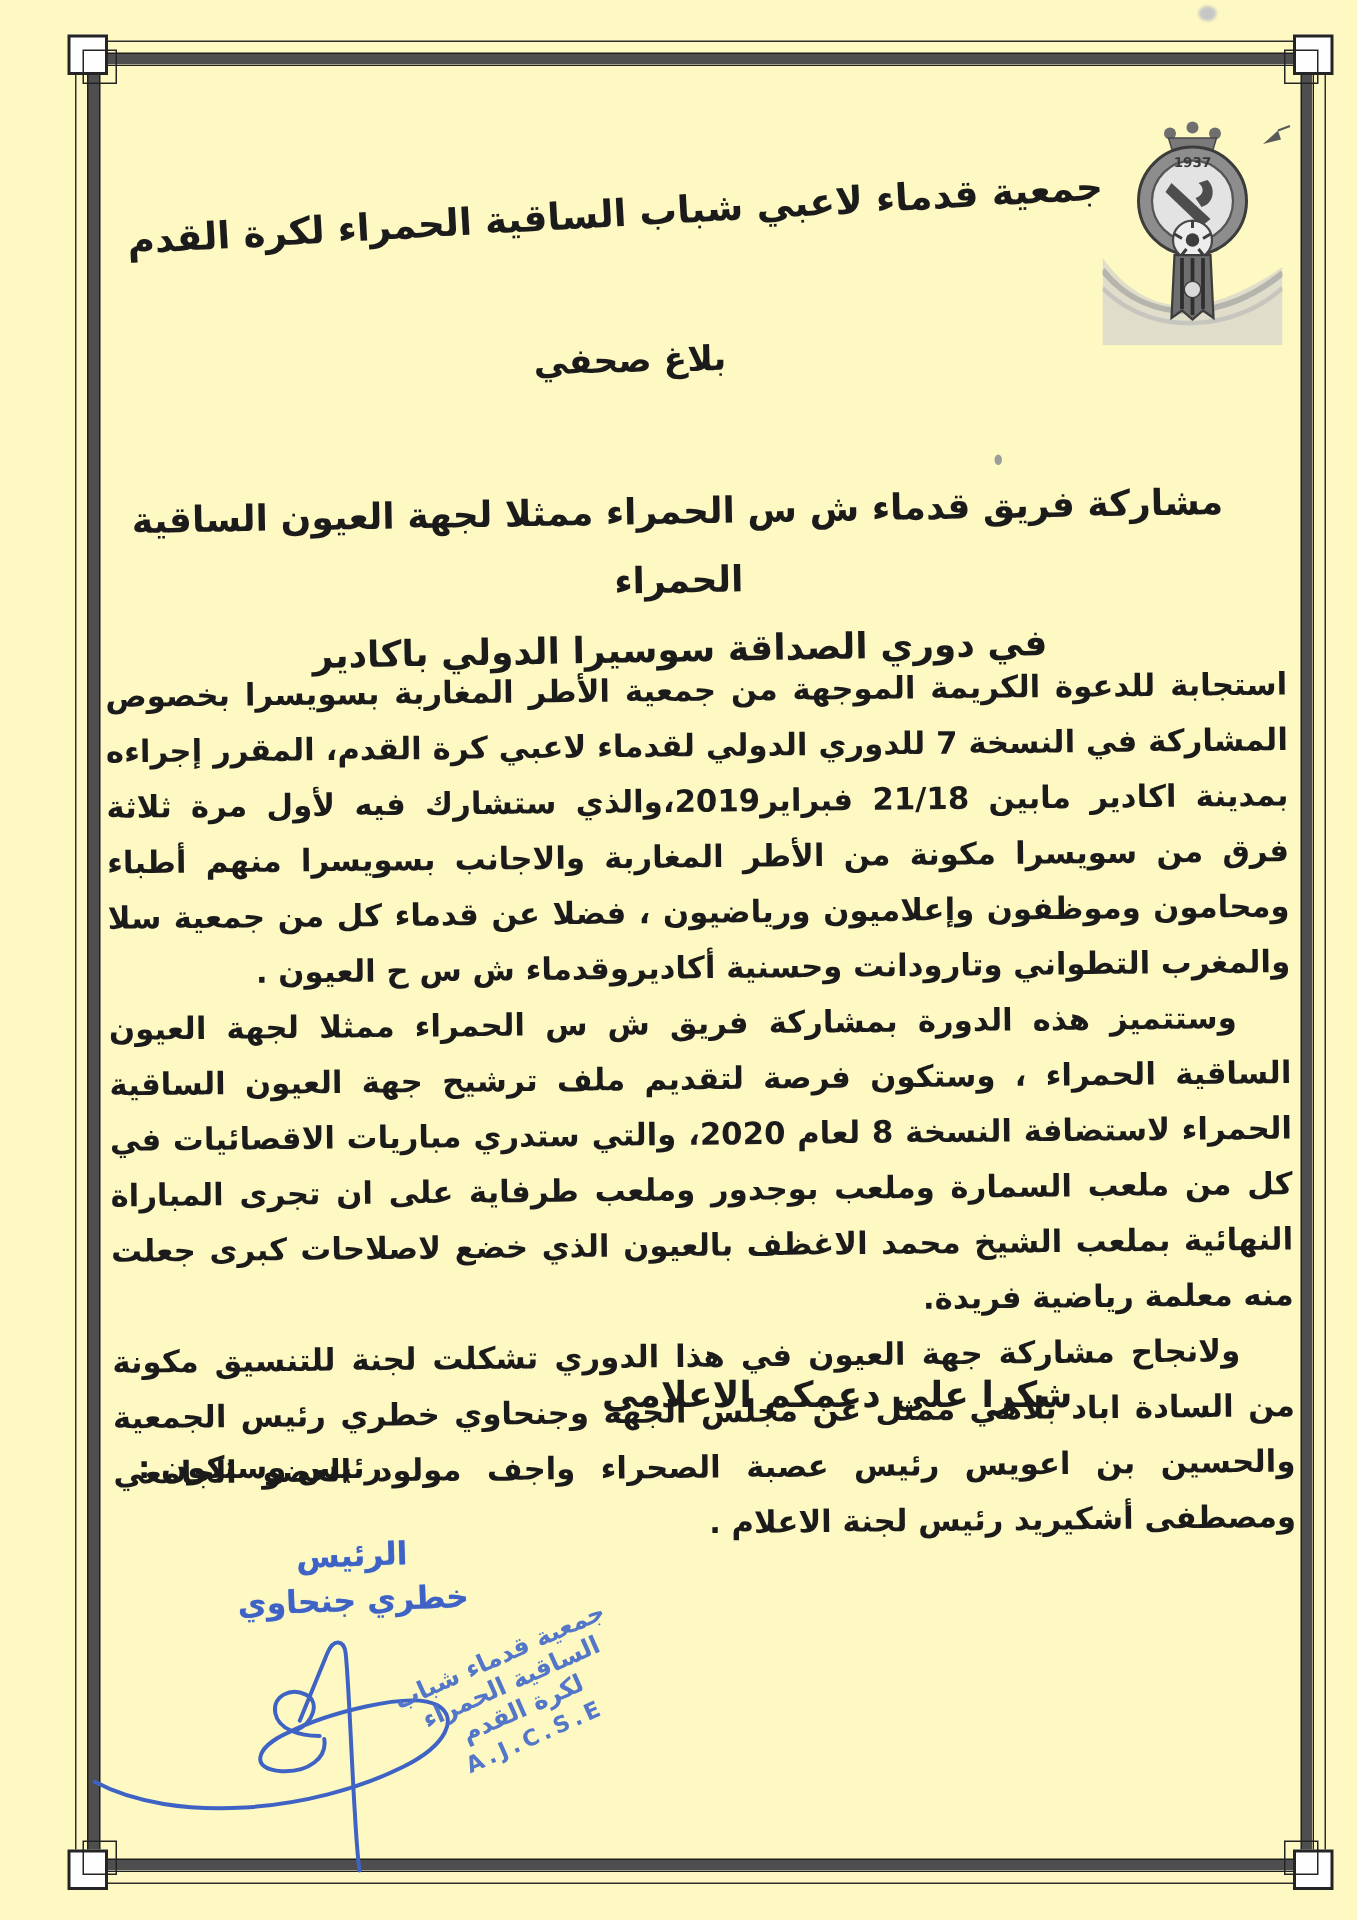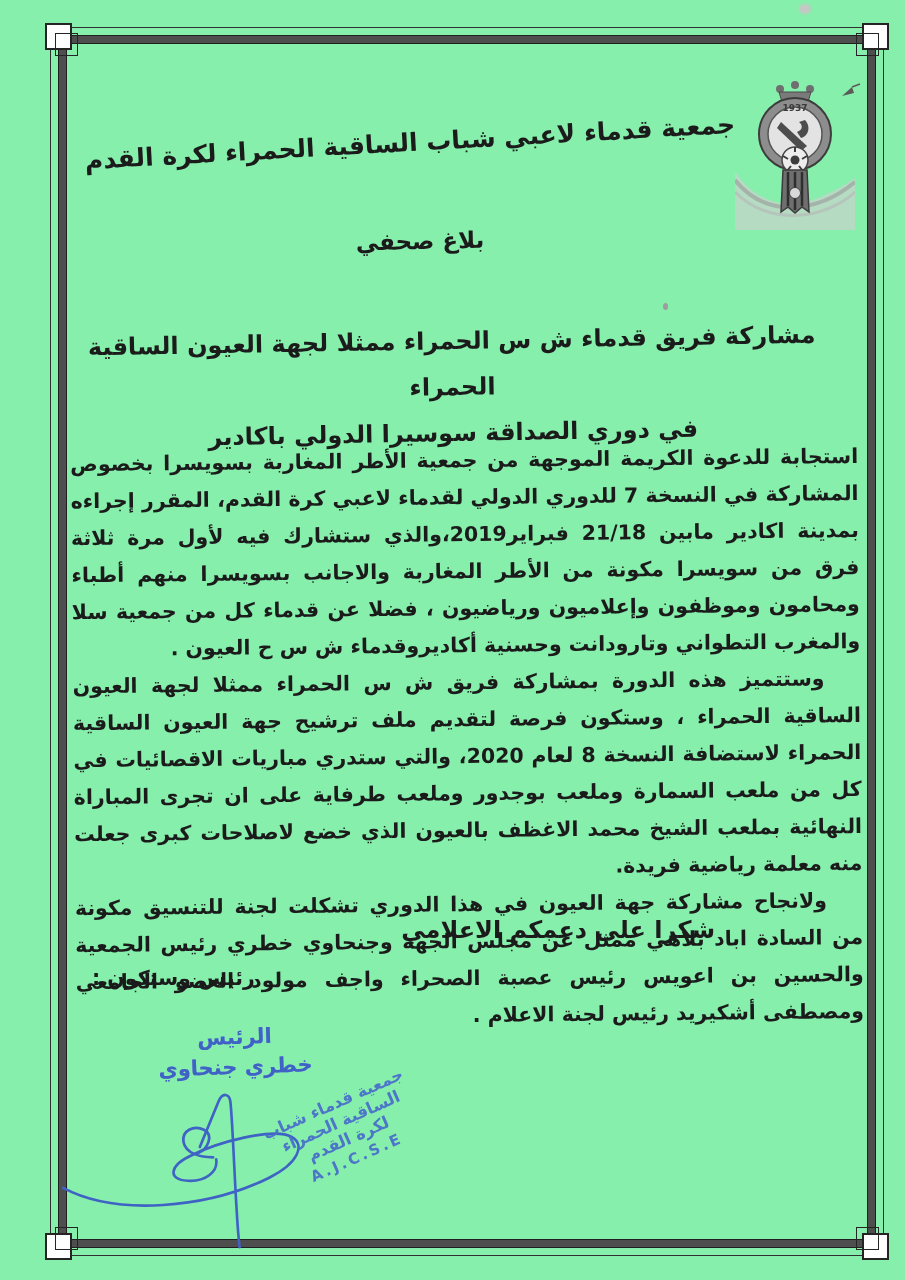--- a/index.html
+++ b/index.html
@@ -1,17 +1,17 @@
 <!DOCTYPE html>
 <html lang="ar"><head>
 <meta charset="utf-8">
 <style>
   html,body{margin:0;padding:0;background:#ffffff;}
   .page{
-    position:relative;width:905px;height:1280px;background:#86efac;overflow:hidden;
+    position:relative;width:905px;height:1280px;background:#fef9c3;overflow:hidden;
     font-family:"DejaVu Sans",sans-serif;color:#1b1b1b;
   }
   
   .frame-outer{
     position:absolute;left:50px;top:27px;right:21px;bottom:24px;
     border:1.5px solid #2f2f2f;
   }
   .frame-thick{
     position:absolute;left:59px;top:36px;right:30px;bottom:33px;
     border:7px solid #4e4e4e;

